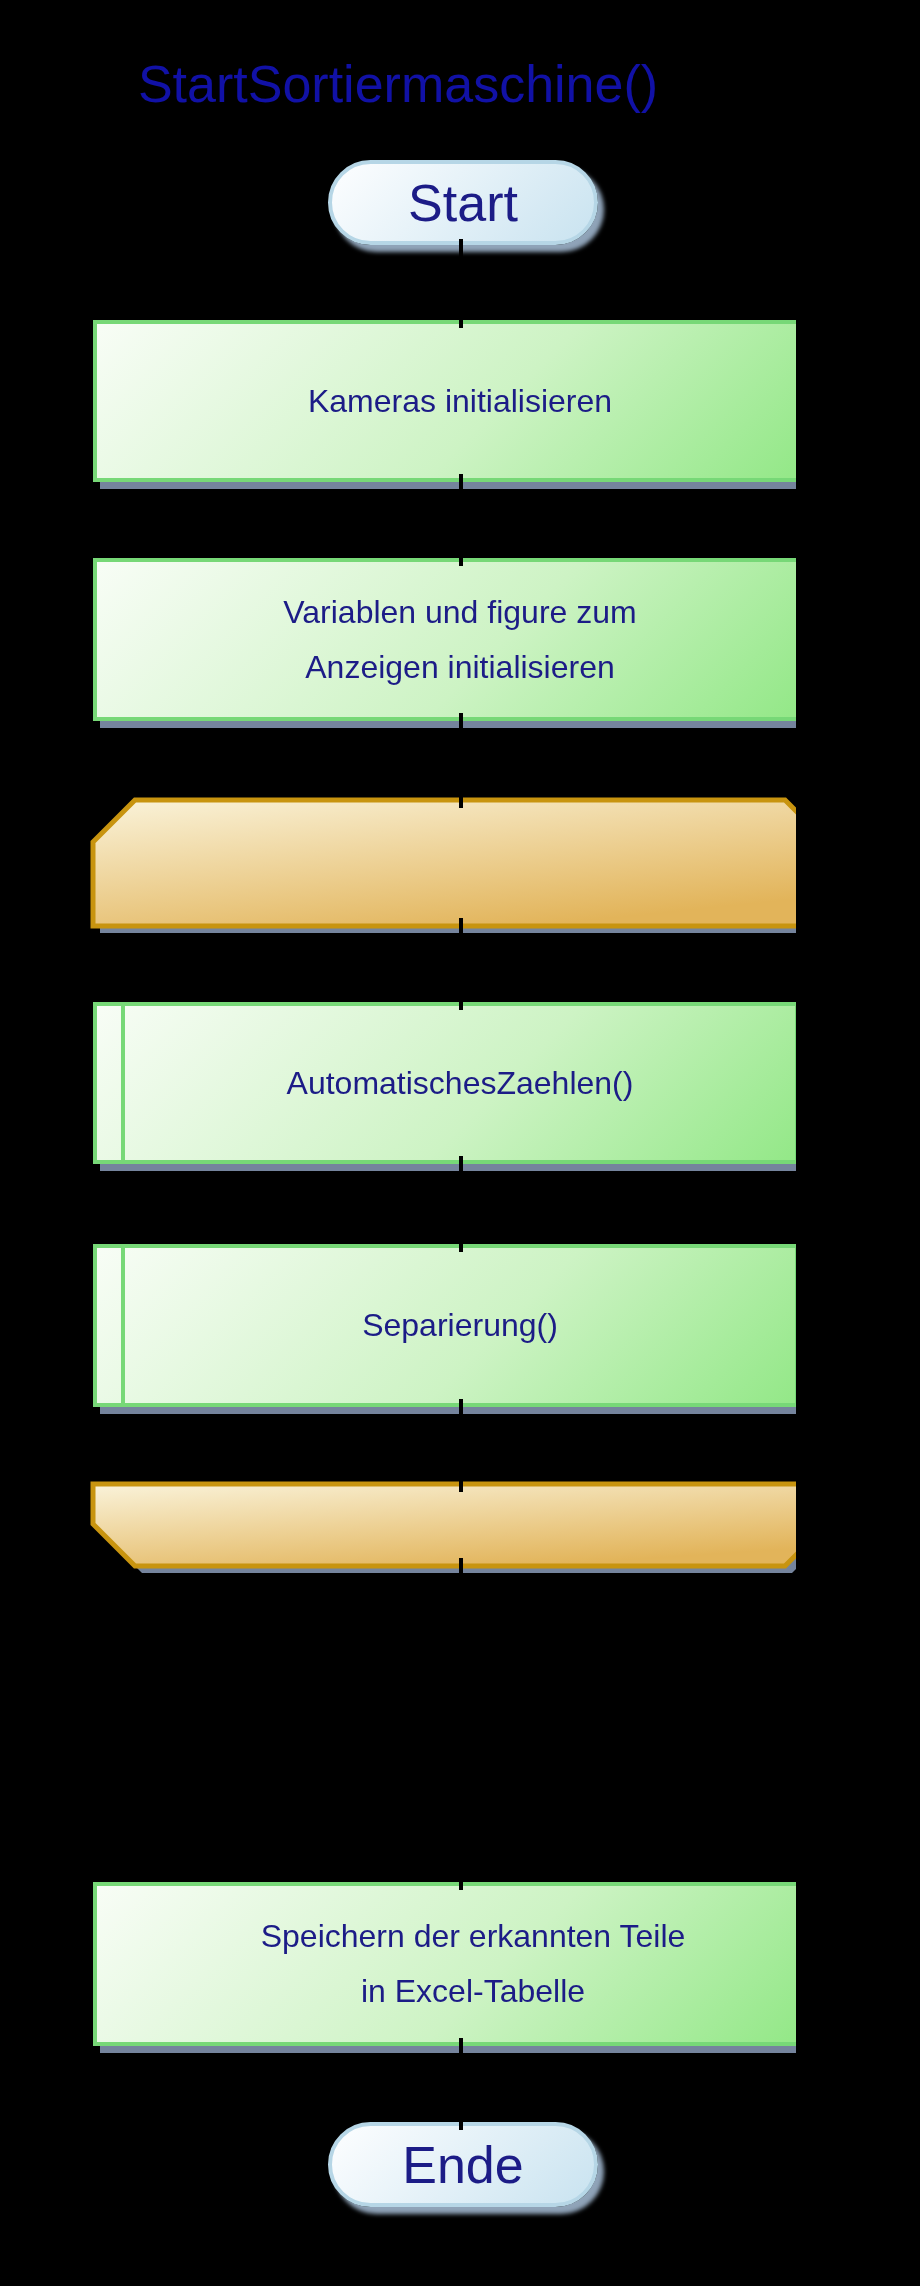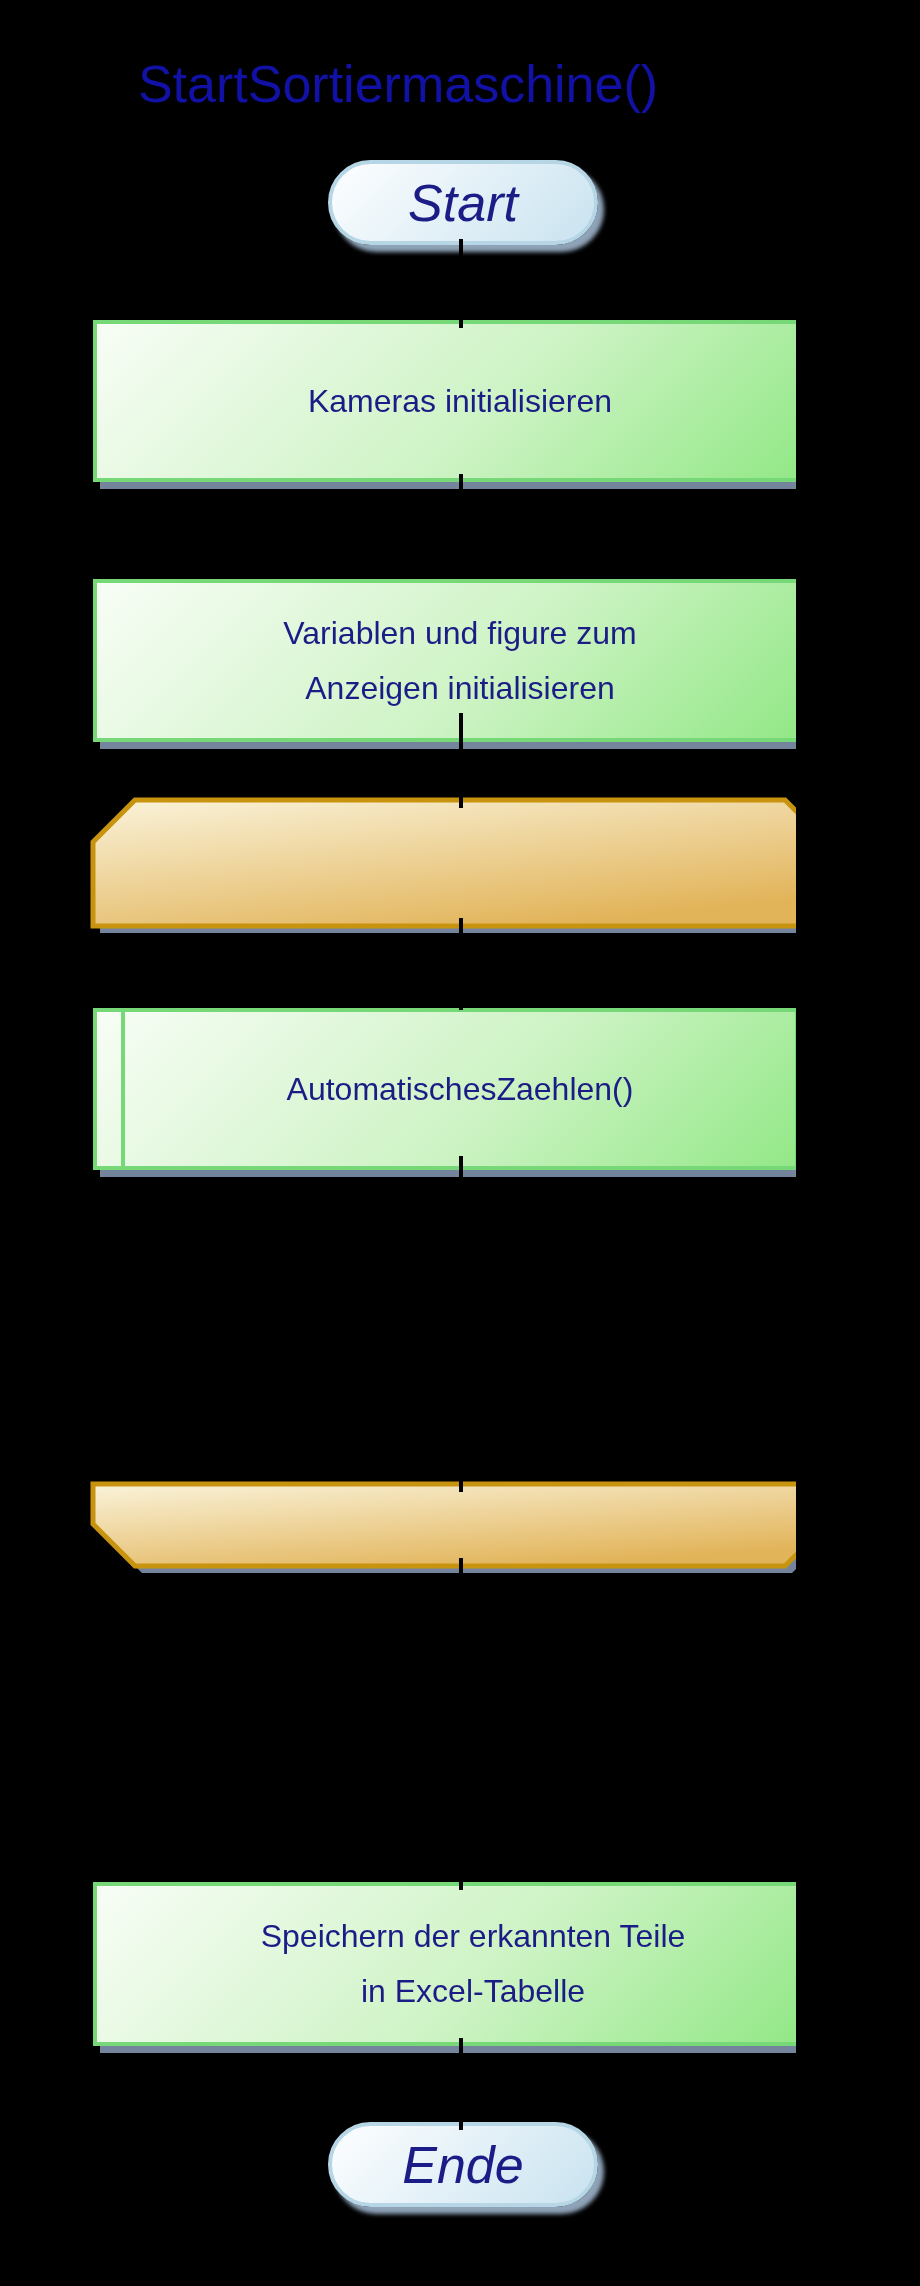--- a/index.html
+++ b/index.html
@@ -68,21 +68,20 @@
   .innerline.r{right:24px;}
   .pill{
     left:328px;
     width:270px;
     height:85px;
     border-radius:44px;
     border:4px solid var(--c-pill-border);
     background:linear-gradient(135deg, var(--c-pill-light) 0%, var(--c-pill-dark) 100%);
     box-shadow:6px 7px 4px var(--c-pill-shadow);
     font-size:52px;
-    font-style:italic;
   }
   .orange-wrap{
     position:absolute;
     left:90px; width:746px;
   }
   .orange-label{
     position:absolute;
     left:93px; width:734px;
     display:flex; align-items:center; justify-content:center;
     text-align:center; white-space:pre-line;
@@ -105,44 +104,49 @@
   <div class="title">StartSortiermaschine()</div>
 
   <div class="node pill" style="top:160px;">
     <span>Start</span>
   </div>
 
   <div class="node proc" style="top:320px;height:162px;">
     <span>Kameras initialisieren</span>
   </div>
 
-  <div class="node proc" style="top:579px;height:163px;text-align:center;">
+  <div class="node proc" style="top:558px;height:163px;text-align:center;">
     <span>Variablen und figure zum
 Anzeigen initialisieren</span>
   </div>
 
   <div class="orange-wrap" style="top:797px;height:140px;">
     <svg width="746" height="140" viewBox="0 0 746 140">
       <defs>
         <linearGradient id="og1" x1="0" y1="0" x2="0.6" y2="1">
           <stop offset="0" style="stop-color:var(--c-orange-light)"></stop>
           <stop offset="1" style="stop-color:var(--c-orange-dark)"></stop>
         </linearGradient>
       </defs>
       <polygon points="52,10 702,10 744,52 744,136 10,136 10,52" fill="var(--c-shadow)"></polygon>
       <polygon points="45,3 695,3 737,45 737,129 3,129 3,45" fill="url(#og1)" stroke="var(--c-orange-border)" stroke-width="5"></polygon>
     </svg>
   </div>
 
-  <div class="node proc sub" style="top:1002px;height:162px;margin-top:6px;">
+  <div class="node proc sub" style="top:1002px;height:162px;">
     <div class="innerline l"></div>
     <div class="innerline r"></div>
     <span>AutomatischesZaehlen()</span>
   </div>
 
+  <div class="node proc sub" style="top:1244px;height:163px;">
+    <div class="innerline l"></div>
+    <div class="innerline r"></div>
+    <span>Separierung()</span>
+  </div>
 
   <div class="orange-wrap" style="top:1481px;height:96px;">
     <svg width="746" height="96" viewBox="0 0 746 96">
       <defs>
         <linearGradient id="og2" x1="0" y1="0" x2="0.6" y2="1">
           <stop offset="0" style="stop-color:var(--c-orange-light)"></stop>
           <stop offset="1" style="stop-color:var(--c-orange-dark)"></stop>
         </linearGradient>
       </defs>
       <polygon points="10,10 744,10 744,50 702,92 52,92 10,50" fill="var(--c-shadow)"></polygon>

